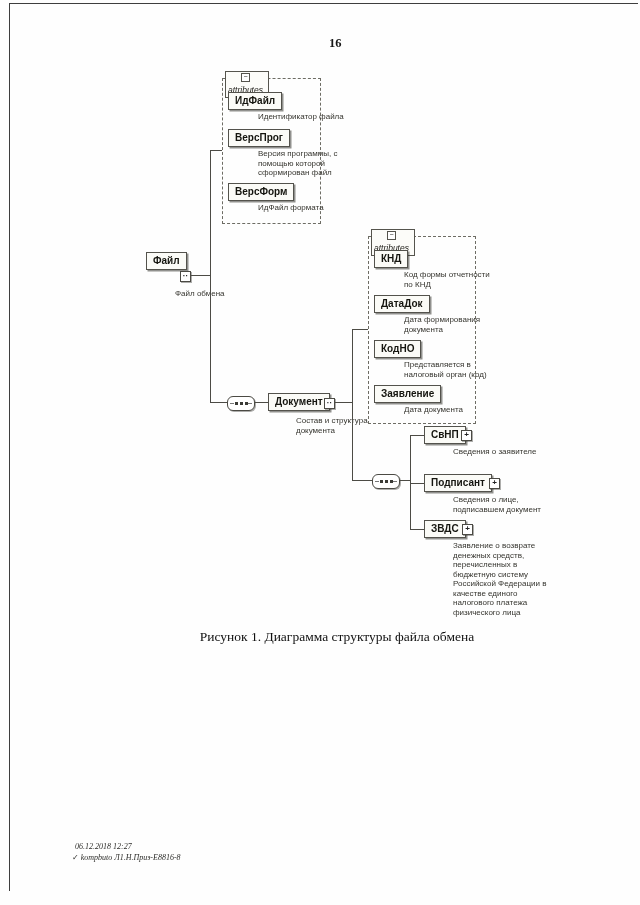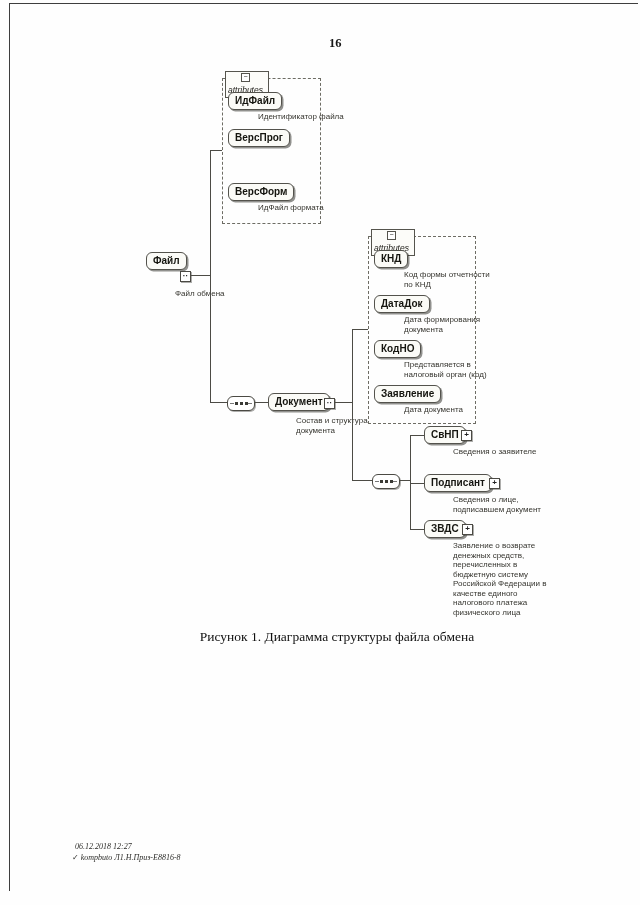--- a/index.html
+++ b/index.html
@@ -8,21 +8,21 @@
   .pagenum{position:absolute;font-family:"Liberation Serif",serif;font-weight:bold;
            font-size:12.5px;color:#161616;}
   .caption{position:absolute;font-family:"Liberation Serif",serif;font-size:13.5px;
            color:#111;width:640px;text-align:center;}
   .scanline-h{position:absolute;background:#1c1c1c;height:1px;}
   .scanline-v{position:absolute;background:#1c1c1c;width:1px;}
 
   
   .ebox{position:absolute;background:#fbfbf7;border:1px solid #53524c;
         box-shadow:1.5px 1.5px 0 rgba(55,55,50,.55);font-weight:bold;font-size:10px;
-        line-height:12px;padding:2px 6px;color:#15150f;white-space:nowrap;border-radius:6px;}
+        line-height:12px;padding:2px 6px;color:#15150f;white-space:nowrap;border-radius:0;}
   .desc{position:absolute;font-size:8px;line-height:9.5px;color:#35342e;padding-left:28px;}
   .attrbox{position:absolute;border:1px dashed #6d6c64;background:transparent;}
   .attrhdr{position:absolute;background:#fcfcf9;border:1px solid #55544d;font-style:italic;
            font-size:8.5px;line-height:11px;padding:1px 5px 1px 2px;display:flex;
            align-items:center;gap:3px;white-space:nowrap;color:#23221d;flex-direction:column;}
   .minus{width:7px;height:7px;border:1px solid #55544d;font-size:7px;line-height:6px;
          text-align:center;background:#fff;flex:0 0 auto;color:#222;}
   .pm{position:absolute;width:9px;height:9px;border:1px solid #4b4a44;background:#fff;
       font-size:8px;line-height:8px;text-align:center;font-weight:bold;color:#222;
       box-shadow:1px 1px 0 rgba(55,55,50,.4);}
@@ -52,20 +52,21 @@
   <div class="attrbox" style="left:222px;top:78px;width:97px;height:144px"></div>
   <div class="attrhdr" style="left:225px;top:71px">
     <span class="minus">−</span>
     <span>attributes</span>
   </div>
 
   <div class="ebox" style="left:228px;top:92px">ИдФайл</div>
   <div class="desc" style="left:230px;top:112px;width:88px">Идентификатор файла</div>
 
   <div class="ebox" style="left:228px;top:129px">ВерсПрог</div>
+  <div class="desc" style="left:230px;top:149px;width:84px">Версия программы, с помощью которой сформирован файл</div>
 
   <div class="ebox" style="left:228px;top:183px">ВерсФорм</div>
   <div class="desc" style="left:230px;top:203px;width:88px">ИдФайл формата</div>
 
   <div class="ebox" style="left:146px;top:252px">Файл</div>
   <div class="pm" style="left:180px;top:271px">··</div>
   <div class="desc" style="left:147px;top:289px;width:70px">Файл обмена</div>
 
   <div class="hline" style="left:190px;top:275px;width:20px"></div>
   <div class="vline" style="left:210px;top:150px;height:253px"></div>

